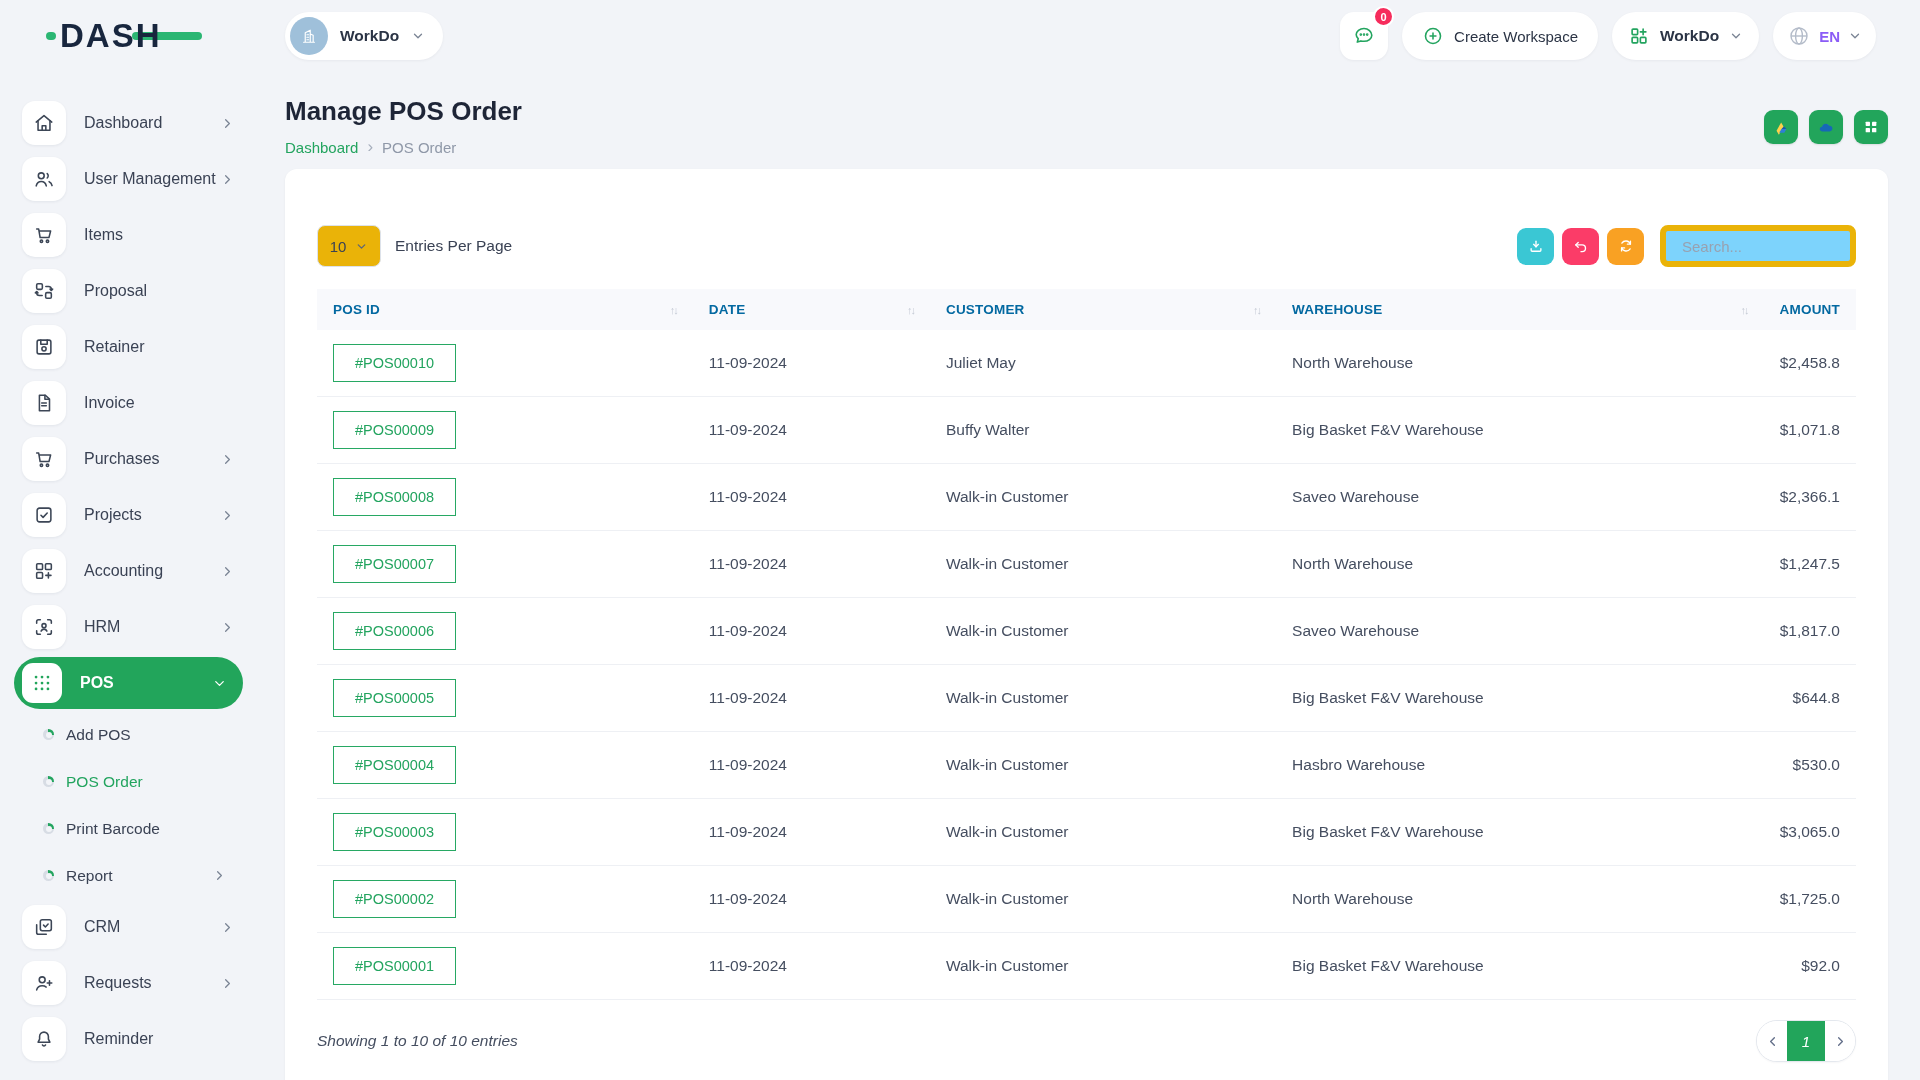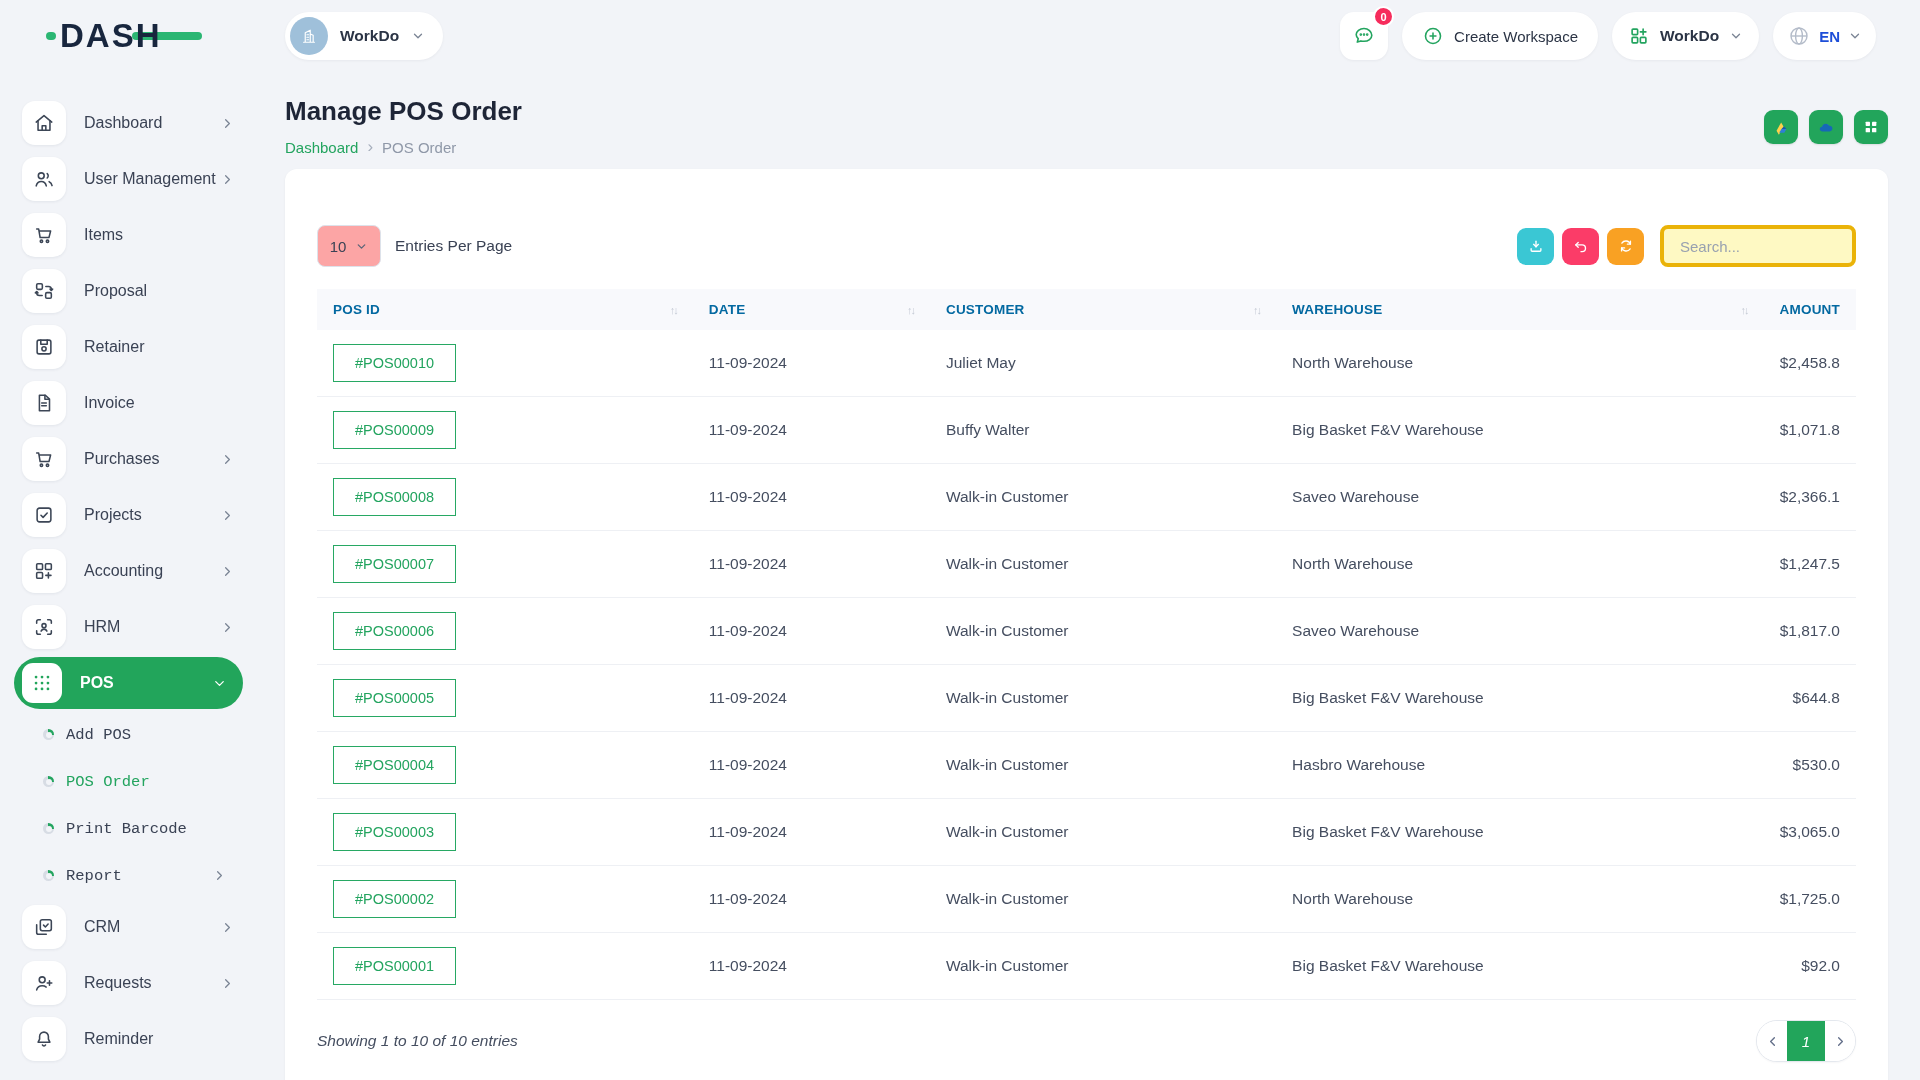--- a/index.html
+++ b/index.html
@@ -23,64 +23,64 @@
   .workspace-pill { padding: 0 18px 0 5px; gap: 12px; cursor: pointer; }
   .ws-avatar { width:38px; height:38px; border-radius:50%; background:#9fc0da; display:flex; align-items:center; justify-content:center; }
   .ws-name { font-size:15.5px; color:#2b3445; font-weight:bold; }
 
   .tb-right { margin-left:auto; display:flex; align-items:center; gap:14px; }
   .msg-btn { width:48px; height:48px; border-radius:14px; justify-content:center; position:relative; cursor:pointer; }
   .msg-badge { position:absolute; top:-6px; right:-6px; min-width:21px; height:21px; border-radius:11px; background:#f62c5c; border:2px solid #fff; color:#fff; font-size:11px; font-weight:bold; display:flex; align-items:center; justify-content:center; }
   .create-pill { padding:0 20px; gap:10px; font-size:15px; color:#2b3445; cursor:pointer; }
   .appmenu-pill { padding:0 16px; gap:10px; font-size:15.5px; font-weight:bold; color:#2b3445; cursor:pointer; }
   .lang-pill { padding:0 14px; gap:8px; cursor:pointer; }
-  .lang-code { color:#1d4ed8; font-size:15px; font-weight:bold; }
+  .lang-code { color:#8b5cf6; font-size:15px; font-weight:bold; }
 
   
   .app-body { display:flex; height:1008px; }
 
   
   .sidebar { width:257px; flex:0 0 257px; padding-top:23px; }
   .side-item { height:56px; display:flex; align-items:center; padding:0 22px; cursor:pointer; }
   .icon-box { width:44px; height:44px; background:#fff; border-radius:13px; box-shadow:0 1px 3px rgba(20,30,55,.07); display:flex; align-items:center; justify-content:center; color:#3c4656; flex:0 0 44px; }
   .side-label { margin-left:18px; font-size:16px; color:#3a4254; }
   .side-chev { margin-left:auto; color:#7a8494; display:flex; }
   .side-item.active { height:52px; margin:2px 14px; padding:0 16px 0 8px; border-radius:26px; background:#22a55b; }
   .side-item.active .icon-box { width:40px; height:40px; border-radius:11px; flex-basis:40px; color:#22a55b; box-shadow:none; }
   .side-item.active .side-label { color:#fff; font-weight:bold; }
   .side-item.active .side-chev { color:#fff; transform:rotate(90deg); }
   .submenu { }
-  .sub-item { height:47px; display:flex; align-items:center; padding:0 30px 0 43px; font-size:15.5px; color:#3a4254; cursor:pointer;font-family:Liberation Mono, monospace; }
+  .sub-item { height:47px; display:flex; align-items:center; padding:0 30px 0 43px; font-size:15.5px; color:#3a4254; cursor:pointer; }
   .bullet { width:11px; height:11px; border-radius:50%; background:conic-gradient(#23a45f 0 100deg,#d7dce4 100deg 360deg); position:relative; margin-right:12px; flex:0 0 11px; }
   .bullet::after { content:""; position:absolute; inset:2.5px; background:#f2f4f8; border-radius:50%; }
   .sub-item.active { color:#23a45f; }
   .sub-chev { margin-left:auto; color:#7a8494; display:flex; }
 
   
   .main { flex:1; padding:24px 32px 0 28px; display:flex; flex-direction:column; }
   .page-head { display:flex; justify-content:space-between; align-items:flex-start; }
   .page-title { font-size:26px; font-weight:bold; color:#1e2537; }
   .breadcrumb { margin-top:10px; font-size:15px; display:flex; align-items:center; gap:9px; }
   .bc-home { color:#23a45f; cursor:pointer; }
   .bc-sep::before { content:"\203A"; color:#a6aebc; font-size:17px; }
   .bc-current { color:#8f98a8; }
   .quick-actions { display:flex; gap:11px; margin-top:14px; }
   .qa-btn { width:34px; height:34px; border-radius:9px; background:#22a55b; display:flex; align-items:center; justify-content:center; cursor:pointer; box-shadow:0 1px 2px rgba(0,0,0,.10); }
 
   
   .card { margin-top:12px; background:#fff; border-radius:12px; padding:56px 32px 24px; flex:1; box-shadow:0 1px 3px rgba(16,24,40,.05); min-height:940px; }
   .controls { display:flex; align-items:center; margin-bottom:22px; }
-  .entries-select { width:64px; height:42px; border:1px solid #dde2ea; border-radius:8px; display:flex; align-items:center; justify-content:center; gap:9px; background:#fca5a5; font-size:15px; color:#3a4254; cursor:pointer; }
+  .entries-select { width:64px; height:42px; border:1px solid #dde2ea; border-radius:8px; display:flex; align-items:center; justify-content:center; gap:9px; background:#eab308; font-size:15px; color:#3a4254; cursor:pointer; }
   .entries-label { margin-left:14px; font-size:15.5px; color:#3a4254; }
   .controls-right { margin-left:auto; display:flex; align-items:center; gap:8px; }
   .tool-btn { width:37px; height:37px; border-radius:9px; display:flex; align-items:center; justify-content:center; color:#fff; cursor:pointer; border:none; }
   .tool-btn.download { background:#3ac7d4; }
   .tool-btn.undo { background:#fb3c68; }
   .tool-btn.refresh { background:#f9a123; }
-  .search-input { width:196px; height:42px; border:4px solid #eab308; border-radius:8px; margin-left:8px; padding:0 16px; font-size:15px; color:#3a4254; background:#fef9c3; outline:none; font-family:"Liberation Sans",sans-serif; }
+  .search-input { width:196px; height:42px; border:6px solid #eab308; border-radius:8px; margin-left:8px; padding:0 16px; font-size:15px; color:#3a4254; background:#7dd3fc; outline:none; font-family:"Liberation Sans",sans-serif; }
   .search-input::placeholder { color:#98a1b0; }
 
   
   table.pos-table { width:100%; border-collapse:collapse; }
   .pos-table thead th { background:#f8f9fc; font-size:13.5px; font-weight:bold; color:#0369a1; text-align:left; padding:13px 16px; letter-spacing:.2px; }
   .pos-table thead th.amount { text-align:right; }
   .sort { float:right; color:#c5cbd5; font-size:11px; font-weight:normal; letter-spacing:-2px; margin-top:2px; }
   .sort::before { content:"\2191\2193"; }
   .pos-table tbody td { padding:14px 16px; border-bottom:1px solid #eef0f4; font-size:15.5px; color:#454e60; }
   .pos-pill { display:inline-block; border:1px solid #27a863; color:#23a45f; border-radius:0; padding:10px 21px; font-size:14.5px; background:#fff; cursor:pointer; }

